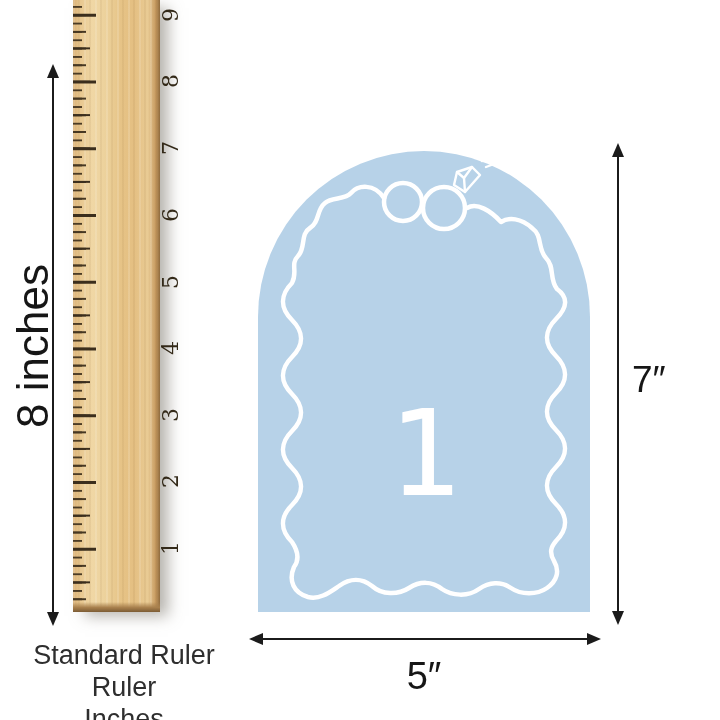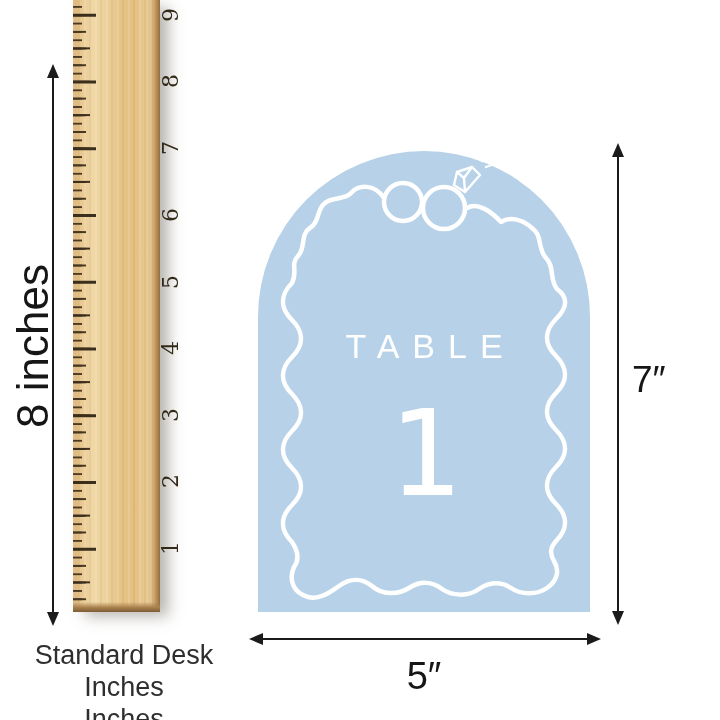--- a/index.html
+++ b/index.html
@@ -83,21 +83,21 @@
     <span class="rnum">3</span>
     <span class="rnum">2</span>
     <span class="rnum">1</span>
     <div class="ruler-end"></div>
   </div>
 
   <div class="arrow-v arrow-8"></div>
   <div class="lbl lbl-8">8 inches</div>
 
   <div class="caption">
-    <div>Standard Desk Inches</div>
+    <div>Standard Ruler Ruler</div>
     <div>Inches</div>
   </div>
 
   <div class="card">
     <svg width="332" height="461" viewBox="0 0 332 461">
       <g fill="none" stroke="#ffffff" stroke-width="4.5" stroke-linecap="round" stroke-linejoin="round">
 
         <path d="M 126 47
           C 116 32 100 34 93 42 C 87 49 74 46 67 52 C 58 59 62 71 52 77
           C 42 83 48 97 40 105 C 32 113 40 121 34 132
@@ -122,21 +122,20 @@
         <g stroke-width="2.4">
           <path d="M 196 34 L 199 21 L 214 16 L 222 24 L 207 41 Z"></path>
           <path d="M 199 21 L 206 27 L 214 16"></path>
           <path d="M 206 27 L 207 41"></path>
           <path d="M 224 10 L 229 4"></path>
           <path d="M 228 16 L 236 13"></path>
           <path d="M 217 7 L 218 1"></path>
         </g>
       </g>
     </svg>
-    <div class="card-title">TABLE</div>
     <div class="card-number">1</div>
   </div>
 
   <div class="arrow-v arrow-7"></div>
   <div class="lbl lbl-7">7″</div>
 
   <div class="arrow-h"></div>
   <div class="lbl lbl-5">5″</div>
 
 </div>

